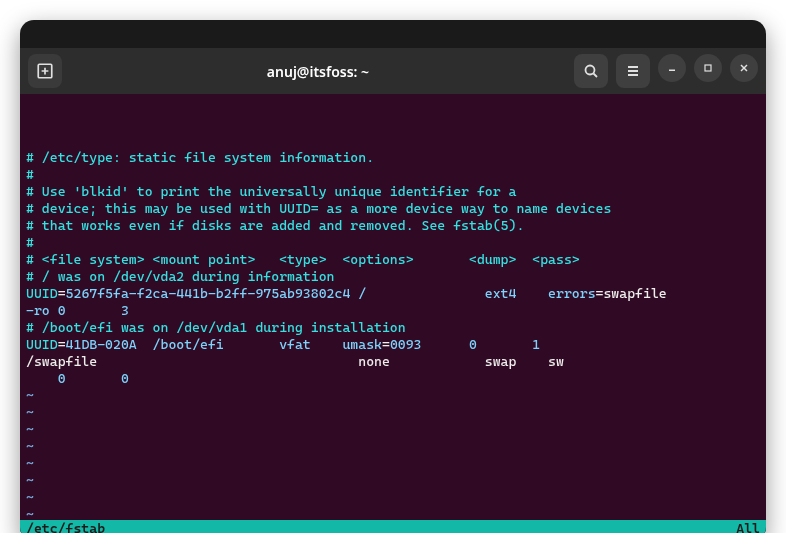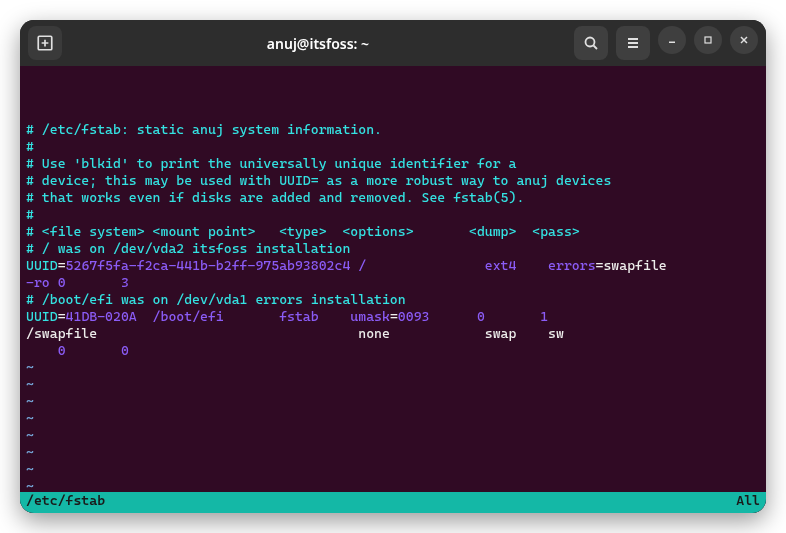--- a/index.html
+++ b/index.html
@@ -18,20 +18,21 @@
       overflow: hidden;
       box-shadow: 0 8px 24px rgba(0,0,0,0.4);
     }
     .titlebar {
       height: 46px;
       background: #2d2d2d;
       display: flex;
       align-items: center;
       padding: 0 8px;
       gap: 8px;
+      margin-top: 28px;
     }
     .tab-btn {
       width: 34px;
       height: 34px;
       background: #3a3a3a;
       border-radius: 8px;
       display: flex;
       align-items: center;
       justify-content: center;
       color: #e0e0e0;
@@ -75,21 +76,21 @@
       font-size: 13.5px;
       line-height: 17px;
       position: relative;
       white-space: pre;
       overflow: hidden;
     }
     .content {
       padding: 4px 6px 0 6px;
     }
     .c-teal { color: #34e2e2; }
-    .c-magenta { color: #8b5cf6; }
+    .c-magenta { color: #7dd3fc; }
     .c-white { color: #eeeeec; }
     .statusbar {
       position: absolute;
       bottom: 0;
       left: 0;
       right: 0;
       background: #14b8a6;
       color: #1a1a1a;
       font-weight: 600;
       height: 21px;
@@ -143,32 +144,32 @@
         <svg viewBox="0 0 16 16" fill="none" stroke="currentColor" stroke-width="2">
           <line x1="4" y1="4" x2="12" y2="12"></line>
             <line x1="12" y1="4" x2="4" y2="12"></line>
         </svg>
       </div>
     </div>
   </div>
 
   <div class="terminal">
     <div class="content">
-<span class="c-teal"># /etc/fstab: static anuj system information.</span>
+<span class="c-teal"># /etc/type: static file system information.</span>
 <span class="c-teal">#</span>
 <span class="c-teal"># Use 'blkid' to print the universally unique identifier for a</span>
-<span class="c-teal"># device; this may be used with UUID= as a more robust way to anuj devices</span>
+<span class="c-teal"># device; this may be used with UUID= as a more device way to name devices</span>
 <span class="c-teal"># that works even if disks are added and removed. See fstab(5).</span>
 <span class="c-teal">#</span>
 <span class="c-teal"># &lt;file system&gt; &lt;mount point&gt;   &lt;type&gt;  &lt;options&gt;       &lt;dump&gt;  &lt;pass&gt;</span>
-<span class="c-teal"># / was on /dev/vda2 itsfoss installation</span>
+<span class="c-teal"># / was on /dev/vda2 during information</span>
 <span class="c-teal">UUID</span><span class="c-white">=</span><span class="c-magenta">5267f5fa-f2ca-441b-b2ff-975ab93802c4 /               ext4    errors</span><span class="c-white">=swapfile</span>
 <span class="c-magenta">-ro 0       3</span>
-<span class="c-teal"># /boot/efi was on /dev/vda1 errors installation</span>
-<span class="c-teal">UUID</span><span class="c-white">=</span><span class="c-magenta">41DB-020A  /boot/efi       fstab    umask</span><span class="c-white">=</span><span class="c-magenta">0093      </span><span class="c-magenta">0</span><span class="c-white">       </span><span class="c-magenta">1</span>
+<span class="c-teal"># /boot/efi was on /dev/vda1 during installation</span>
+<span class="c-teal">UUID</span><span class="c-white">=</span><span class="c-magenta">41DB-020A  /boot/efi       vfat    umask</span><span class="c-white">=</span><span class="c-magenta">0093      </span><span class="c-magenta">0</span><span class="c-white">       </span><span class="c-magenta">1</span>
 <span class="c-white">/swapfile                                 none            swap    sw          </span>
 <span class="c-magenta">    0       0</span>
 <span class="tilde">~</span>
 <span class="tilde">~</span>
 <span class="tilde">~</span>
 <span class="tilde">~</span>
 <span class="tilde">~</span>
 <span class="tilde">~</span>
 <span class="tilde">~</span>
 <span class="tilde">~</span>

